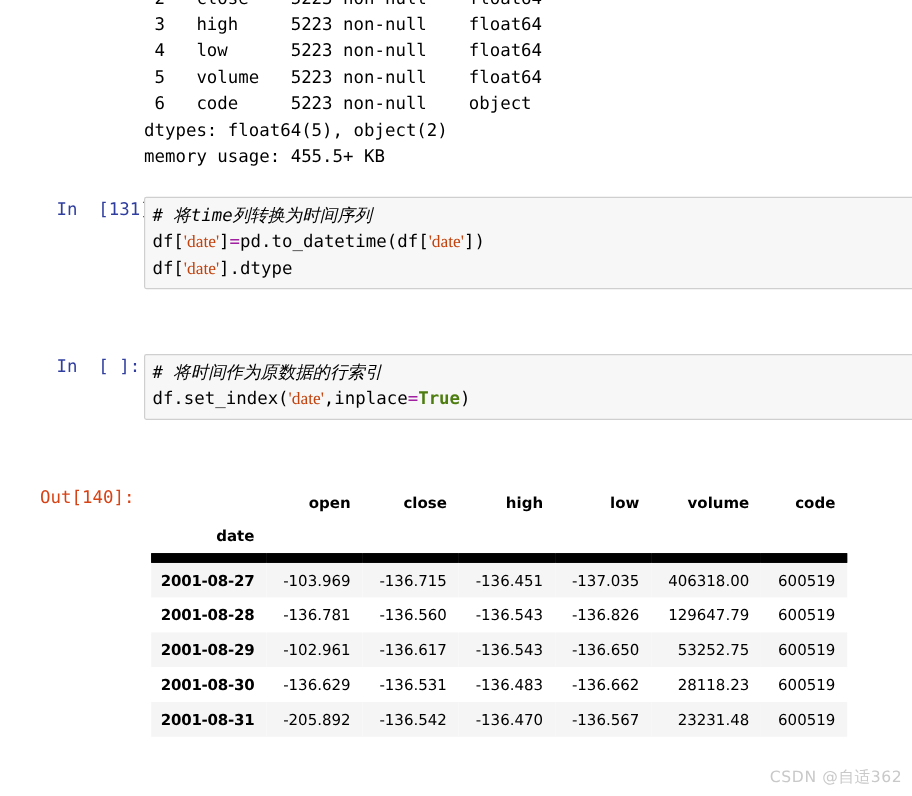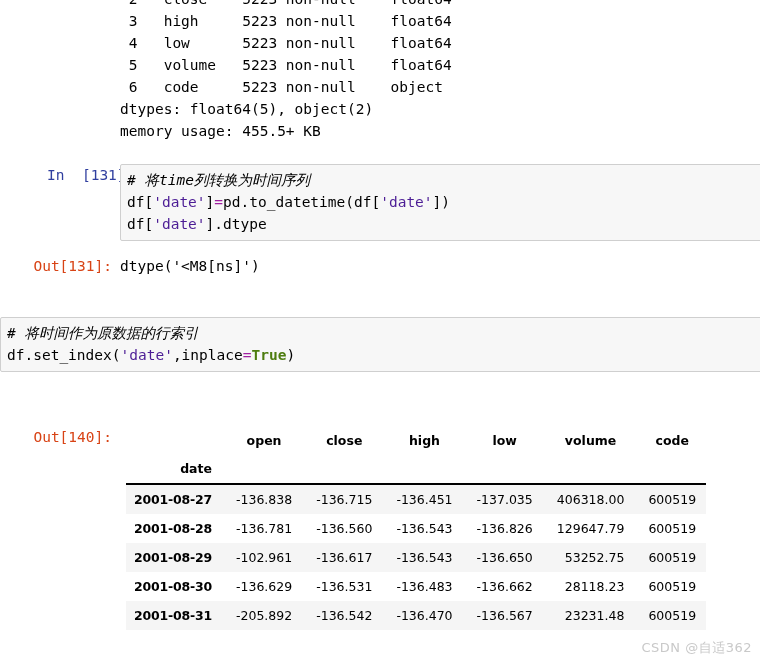--- a/index.html
+++ b/index.html
@@ -65,21 +65,21 @@
     border-radius: 2px;
     padding: 4px 6px 5px 6px;
     box-sizing: border-box;
     font-family: "DejaVu Sans Mono", monospace;
     font-size: 14.5px;
     line-height: 22px;
     white-space: pre;
     margin-right: -40px; 
   }
   .cm { color: #000000; font-style: italic; }
-  .str { color: #4c1d95; }
+  .str { color: #c2410c; font-family: Liberation Serif, serif; }
   .op  { color: #a020a0; }
   .kw  { color: #4d7c0f; font-weight: bold; }
   .pl  { color: #000000; margin-top: 31px; }
 
   
   .text-out {
     flex: 1;
     font-family: "DejaVu Sans Mono", monospace;
     font-size: 14.5px;
     line-height: 22px;
@@ -94,30 +94,31 @@
   }
   table.dataframe {
     border-collapse: collapse;
     border: none;
     font-family: "DejaVu Sans", sans-serif;
     font-size: 12.5px;
     margin-left: 6px;
   }
   table.dataframe thead th {
     font-weight: bold;
+    text-align: right;
     padding: 5px 10px 5px 14px;
     border: none;
     white-space: nowrap;
     color: #000;
   }
   table.dataframe thead tr.hdr-names th { padding-bottom: 13px; }
   table.dataframe thead tr.hdr-index th {
     padding-top: 0px;
     padding-bottom: 7px;
-    border-bottom: 2px solid #000000;
+    border-bottom: 8px solid #000000;
   }
   table.dataframe thead tr.hdr-index th.idxname { text-align: right; }
   table.dataframe tbody th {
     font-weight: bold;
     text-align: right;
     padding: 7px 10px 7px 8px;
     border: none;
     white-space: nowrap;
     letter-spacing: -0.2px;
   }
@@ -166,29 +167,26 @@
 
   <div class="cell">
     <div class="prompt prompt-in">In  [131]:</div>
     <div class="inputbox"><span class="cm"># 将time列转换为时间序列</span>
 <span class="pl">df[</span><span class="str">'date'</span><span class="pl">]</span><span class="op">=</span><span class="pl">pd.to_datetime(df[</span><span class="str">'date'</span><span class="pl">])</span>
 <span class="pl">df[</span><span class="str">'date'</span><span class="pl">].dtype</span></div>
   </div>
 
   <div class="gap-14"></div>
 
-  <div class="cell">
-    <div class="prompt prompt-out">Out[131]:</div>
-    <div class="text-out">dtype('&lt;M8[ns]')</div>
-  </div>
 
   <div class="gap-22"></div>
   <div class="gap-18"></div>
 
   <div class="cell">
+    <div class="prompt prompt-in">In  [ ]:</div>
     <div class="inputbox"><span class="cm"># 将时间作为原数据的行索引</span>
 <span class="pl">df.set_index(</span><span class="str">'date'</span><span class="pl">,inplace</span><span class="op">=</span><span class="kw">True</span><span class="pl">)</span></div>
   </div>
 
   <div class="gap-22"></div>
   <div class="gap-14"></div>
 
 
   <div class="gap-18"></div>
 
@@ -212,21 +210,21 @@
             <th></th>
             <th></th>
             <th></th>
             <th></th>
             <th></th>
           </tr>
         </thead>
         <tbody>
           <tr>
             <th>2001-08-27</th>
-            <td>-136.838</td>
+            <td>-103.969</td>
             <td>-136.715</td>
             <td>-136.451</td>
             <td>-137.035</td>
             <td>406318.00</td>
             <td>600519</td>
           </tr>
           <tr>
             <th>2001-08-28</th>
             <td>-136.781</td>
             <td>-136.560</td>

